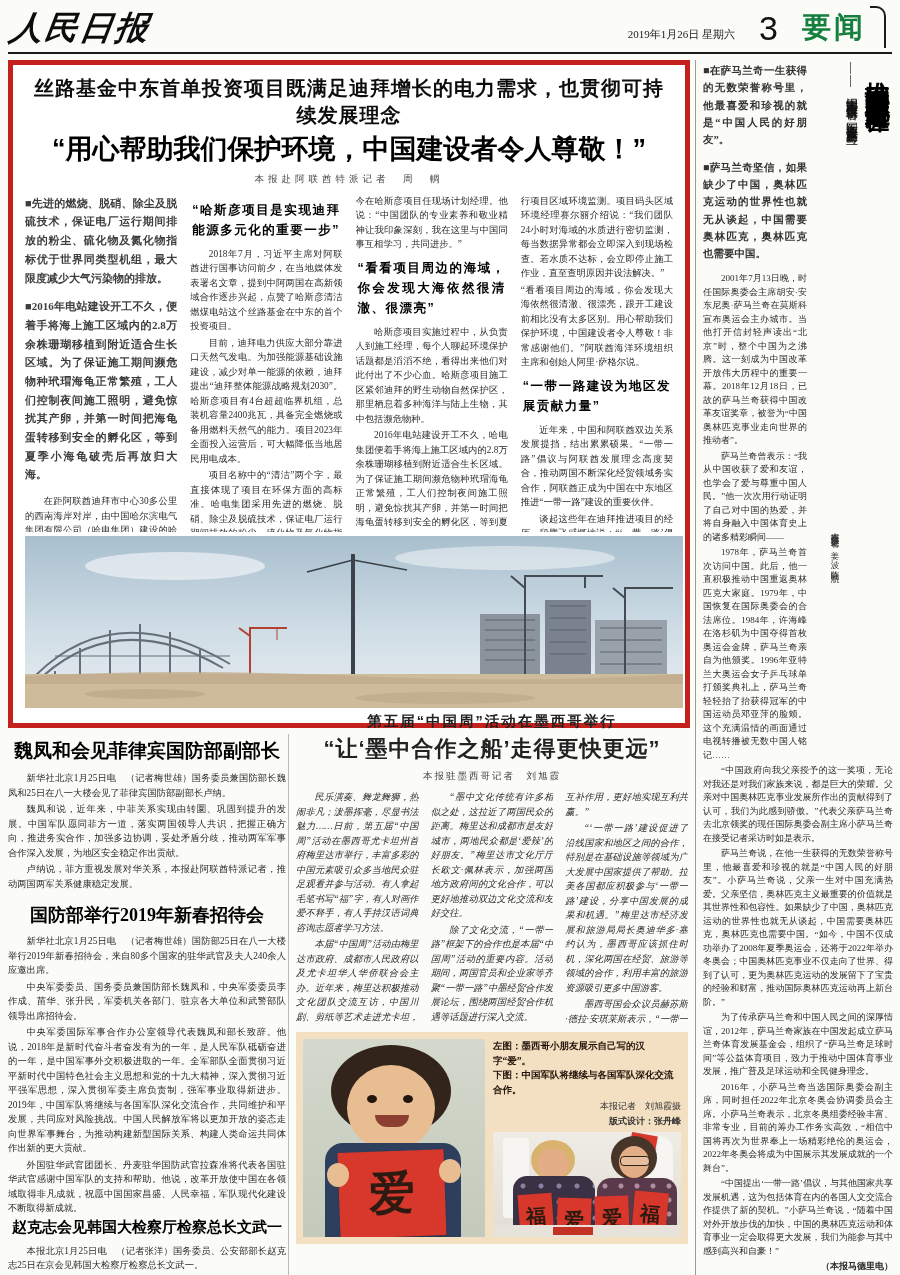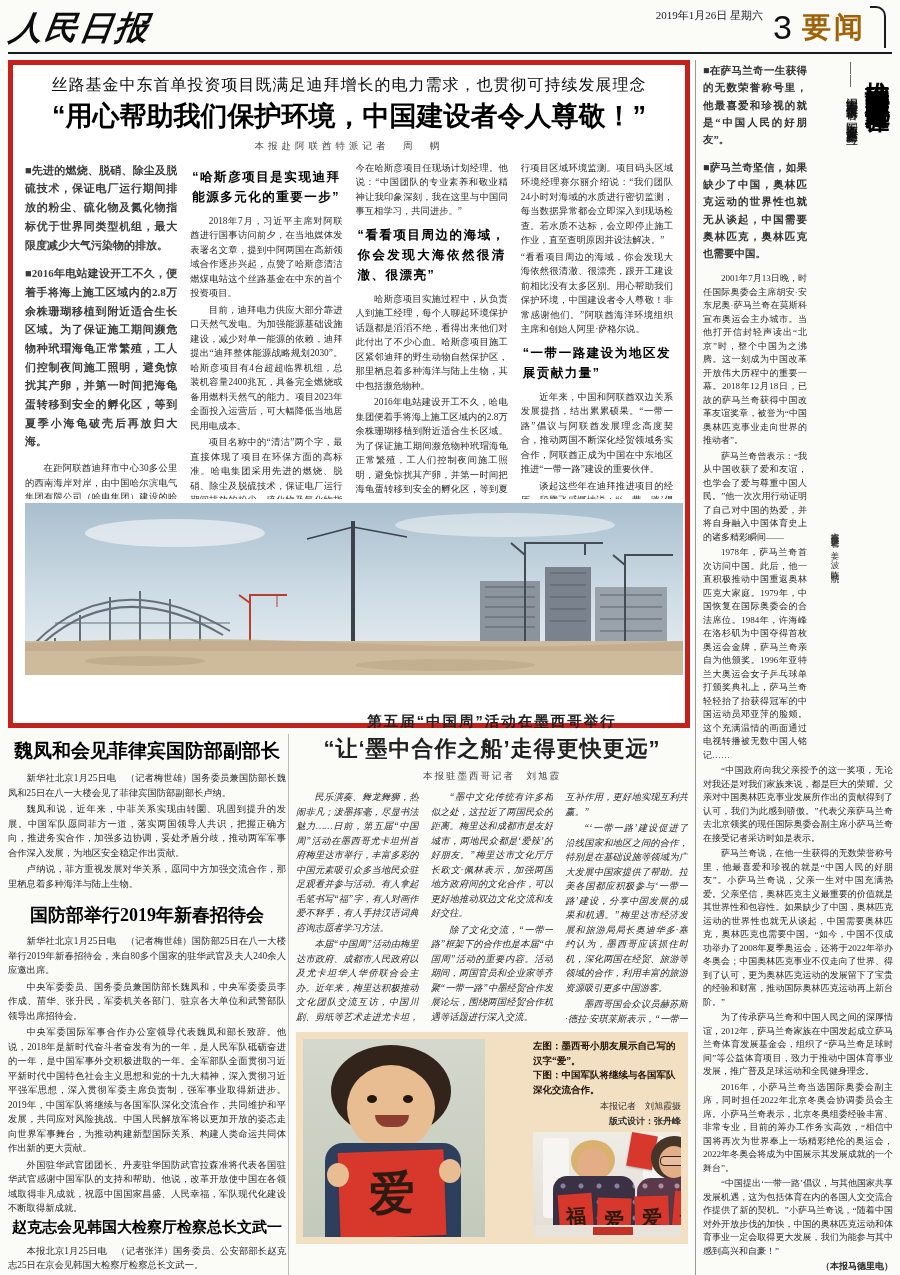--- a/index.html
+++ b/index.html
@@ -3,30 +3,30 @@
 <meta charset="utf-8">
 <style>
   html,body{margin:0;padding:0;}
   body{width:900px;height:1275px;background:#fbfbf8;position:relative;overflow:hidden;
        font-family:"Liberation Serif","DejaVu Serif",serif;color:#222;}
   .sans{font-family:"Liberation Sans","DejaVu Sans",sans-serif;}
   
   #header{position:absolute;left:8px;top:4px;width:884px;height:48px;border-bottom:2px solid #1a1a1a;}
   .masthead{position:absolute;left:2px;top:2px;font-size:33px;font-weight:bold;font-style:italic;
             transform:skewX(-8deg);letter-spacing:2px;color:#0d0d0d;}
-  .hdr-right{position:absolute;right:26px;top:4px;display:flex;gap:10px;}
+  .hdr-right{position:absolute;right:26px;top:4px;display:flex;align-items:flex-end;gap:24px;}
   .hdr-date{font-size:11px;color:#222;padding-bottom:6px;}
   .hdr-page{font-size:34px;color:#111;}
-  .hdr-section{font-size:29px;font-weight:bold;color:#a16207;letter-spacing:3px;}
+  .hdr-section{font-size:29px;font-weight:bold;color:#15803d;letter-spacing:3px;}
   .hdr-bracket{position:absolute;right:6px;top:2px;width:14px;height:40px;
                border-top:2px solid #1a1a1a;border-right:2px solid #1a1a1a;border-top-right-radius:10px;}
   
   #mainbox{position:absolute;left:8px;top:60px;width:682px;height:668px;border:5px solid #c4211c;
            background:#fff;box-sizing:border-box;padding:8px 12px 0;}
-  .kicker{font-size:16px;font-weight:normal;text-align:center;letter-spacing:1px;color:#0d0d0d;margin:2px 0 4px;}
+  .kicker{font-size:20px;font-weight:bold;text-align:center;letter-spacing:1px;color:#0d0d0d;margin:2px 0 4px;}
   .bigtitle{font-size:27px;font-weight:bold;text-align:center;color:#000;letter-spacing:0;line-height:1.25;margin:2px 0 6px;}
   .byline{font-size:9.5px;text-align:center;color:#444;letter-spacing:4px;margin-bottom:8px;}
   .cols4{display:flex;gap:13px;height:338px;overflow:hidden;}
   .col{flex:1 1 0;overflow:hidden;}
   .para{font-size:9.3px;line-height:1.56;text-align:justify;text-indent:2em;margin:0 0 2px;color:#2a2a2a;}
   .cont-para{text-indent:0;}
   .hl{font-size:11px;line-height:1.7;font-weight:bold;color:#3d3d3d;text-indent:0;margin:0 0 10px;}
   .subhead{font-family:"Liberation Sans","DejaVu Sans",sans-serif;font-size:12.5px;font-weight:bold;
            color:#000;line-height:1.6;letter-spacing:1.5px;margin:6px 2px 7px;text-indent:0;}
   #main-photo{position:relative;width:658px;height:172px;margin-top:4px;overflow:hidden;}
@@ -50,21 +50,21 @@
   #vr-mid{position:absolute;left:288px;top:734px;width:1px;height:541px;background:#bbb;}
   
   #mexico{position:absolute;left:296px;top:712px;width:392px;height:563px;overflow:hidden;}
   .mx-kicker{font-family:"Liberation Sans","DejaVu Sans",sans-serif;font-size:14.5px;font-weight:bold;text-align:center;letter-spacing:2px;margin:0 0 3px;}
   .mx-title{font-family:"Liberation Sans","DejaVu Sans",sans-serif;font-size:22px;font-weight:bold;text-align:center;letter-spacing:1px;margin:2px 0 6px;}
   .mx-by{font-size:9.5px;text-align:center;color:#444;letter-spacing:2px;margin-bottom:7px;}
   .cols3{display:flex;gap:12px;height:236px;overflow:hidden;font-style:italic;}
   
   #photo-panel{margin-top:6px;background:#f3e0c2;height:212px;box-sizing:border-box;padding:7px;display:flex;gap:8px;}
   #boy-photo{position:relative;width:182px;height:198px;background:linear-gradient(#d4d8cd,#c3cabb);overflow:hidden;flex:0 0 182px;}
-  .pp-right{flex:1;display:flex;flex-direction:column;margin-left:40px;}
+  .pp-right{flex:1;display:flex;flex-direction:column;}
   .pp-caps{font-size:9.5px;line-height:1.55;color:#201208;font-weight:bold;text-indent:0;}
   .pp-credit{font-size:9px;text-align:right;color:#333;margin-top:2px;}
   #women-photo{position:relative;flex:1;margin-top:4px;background:linear-gradient(#efece6,#e2ddd4);overflow:hidden;}
   .redpaper{position:absolute;background:#d8372b;display:flex;align-items:center;justify-content:center;
             color:#2d1a10;font-weight:bold;box-shadow:0 1px 2px rgba(0,0,0,.25);}
   .head{position:absolute;border-radius:50%;}
 </style>
 </head>
 <body>
 
@@ -199,21 +199,21 @@
   <p class="sb-para sb-dateline">（本报马德里电）</p>
 
 </div>
 
 <div id="vr-mid"></div>
 <div id="leftcol">
   <div class="art-h h19">魏凤和会见菲律宾国防部副部长</div>
   <div>
       <p class="para">新华社北京1月25日电　（记者梅世雄）国务委员兼国防部长魏凤和25日在八一大楼会见了菲律宾国防部副部长卢纳。</p>
       <p class="para">魏凤和说，近年来，中菲关系实现由转圜、巩固到提升的发展。中国军队愿同菲方一道，落实两国领导人共识，把握正确方向，推进务实合作，加强多边协调，妥处矛盾分歧，推动两军军事合作深入发展，为地区安全稳定作出贡献。</p>
-      <p class="para">卢纳说，菲方重视发展对华关系，愿同中方加强交流合作，那里栖息着多种海洋与陆上生物。</p>
+      <p class="para">卢纳说，菲方重视发展对华关系，本报赴阿联酋特派记者，推动两国两军关系健康稳定发展。</p>
     </div>
   <div class="art-h h18" style="margin-top:12px;">国防部举行2019年新春招待会</div>
   <div>
       <p class="para">新华社北京1月25日电　（记者梅世雄）国防部25日在八一大楼举行2019年新春招待会，来自80多个国家的驻华武官及夫人240余人应邀出席。</p>
       <p class="para">中央军委委员、国务委员兼国防部长魏凤和，中央军委委员李作成、苗华、张升民，军委机关各部门、驻京各大单位和武警部队领导出席招待会。</p>
       <p class="para">中央军委国际军事合作办公室领导代表魏凤和部长致辞。他说，2018年是新时代奋斗者奋发有为的一年，是人民军队砥砺奋进的一年，是中国军事外交积极进取的一年。全军部队全面贯彻习近平新时代中国特色社会主义思想和党的十九大精神，深入贯彻习近平强军思想，深入贯彻军委主席负责制，强军事业取得新进步。2019年，中国军队将继续与各国军队深化交流合作，共同维护和平发展，共同应对风险挑战。中国人民解放军将以更加开放的姿态走向世界军事舞台，为推动构建新型国际关系、构建人类命运共同体作出新的更大贡献。</p>
       <p class="para">外国驻华武官团团长、丹麦驻华国防武官拉森准将代表各国驻华武官感谢中国军队的支持和帮助。他说，改革开放使中国在各领域取得非凡成就，祝愿中国国家昌盛、人民幸福，军队现代化建设不断取得新成就。</p>
     </div>
   <div class="art-h h15" style="margin-top:0;">赵克志会见韩国大检察厅检察总长文武一</div>
   <div>

